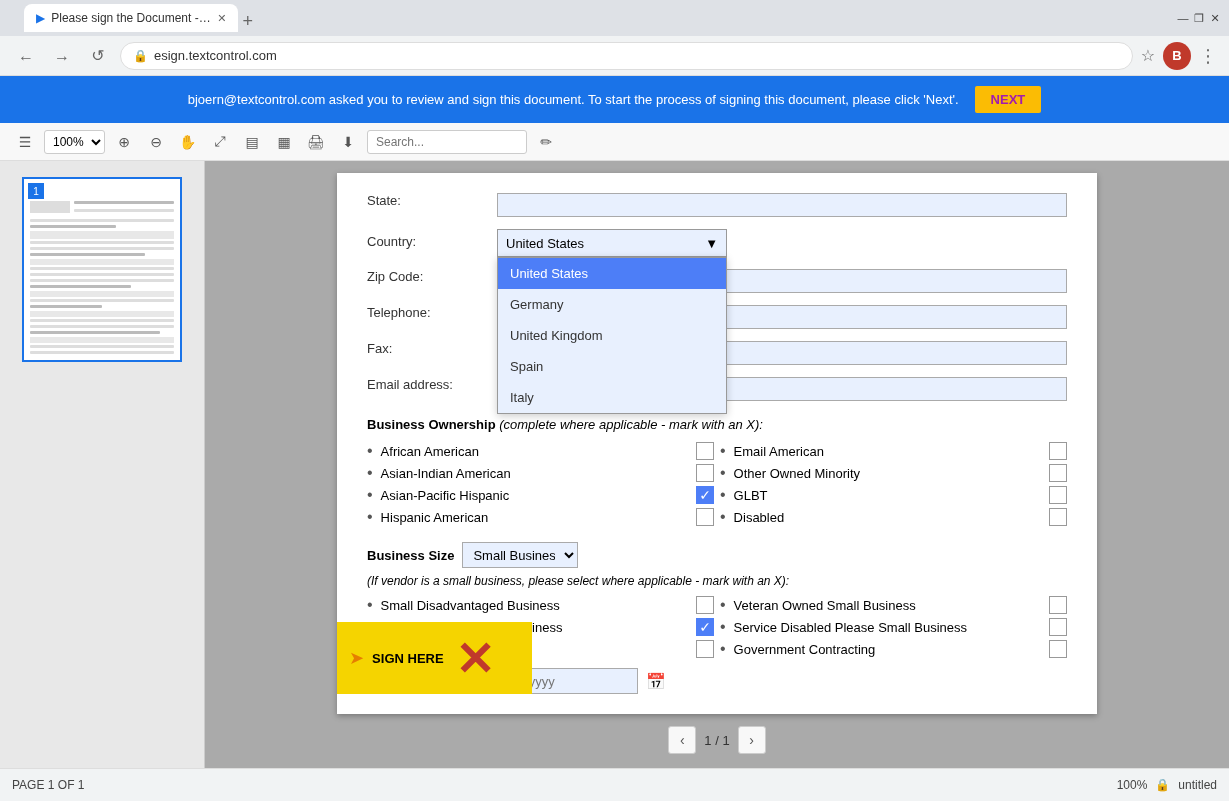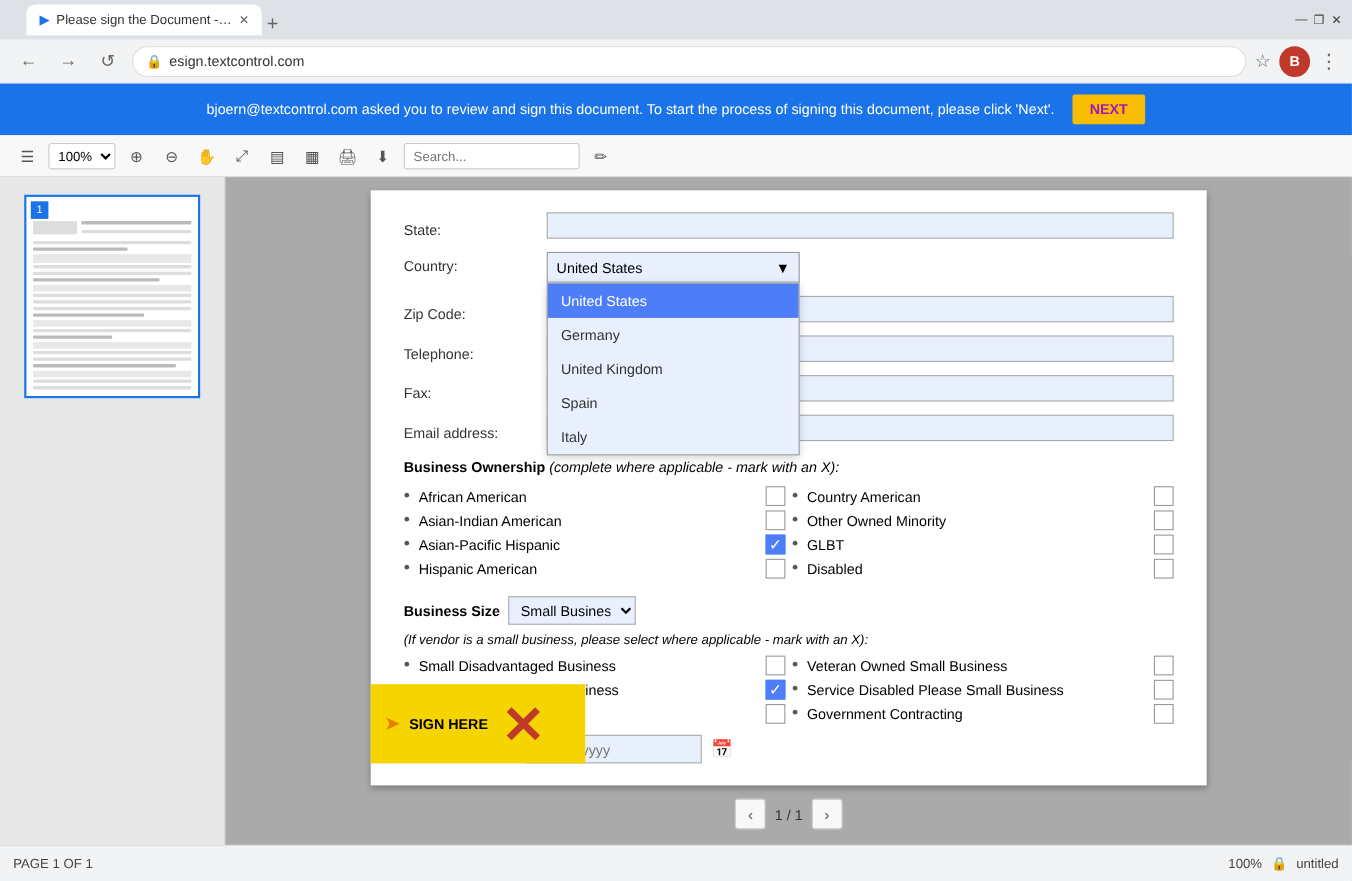--- a/index.html
+++ b/index.html
@@ -224,21 +224,21 @@
       min-height: 500px;
       margin: 0 auto;
       padding: 20px 30px;
       position: relative;
       box-shadow: 0 2px 6px rgba(0,0,0,0.3);
     }
 
     
     .form-row {
       display: flex;
-      align-items: flex-end;
+      align-items: flex-start;
       margin-bottom: 12px;
       position: relative;
     }
     .form-label {
       width: 130px;
       font-size: 13px;
       color: #333;
       flex-shrink: 0;
     }
     .form-input {
@@ -583,21 +583,21 @@
             </div>
             <div class="ownership-row" style="margin-top:4px;">
               <span style="font-size:16px;color:#555;">•</span>
               <span class="ownership-label">Hispanic American</span>
               <div class="checkbox-box"></div>
             </div>
           </div>
           <div>
             <div class="ownership-row">
               <span style="font-size:16px;color:#555;">•</span>
-              <span class="ownership-label">Country American</span>
+              <span class="ownership-label">Email American</span>
               <div class="checkbox-box"></div>
             </div>
             <div class="ownership-row" style="margin-top:4px;">
               <span style="font-size:16px;color:#555;">•</span>
               <span class="ownership-label">Other Owned Minority</span>
               <div class="checkbox-box"></div>
             </div>
             <div class="ownership-row" style="margin-top:4px;">
               <span style="font-size:16px;color:#555;">•</span>
               <span class="ownership-label">GLBT</span>

